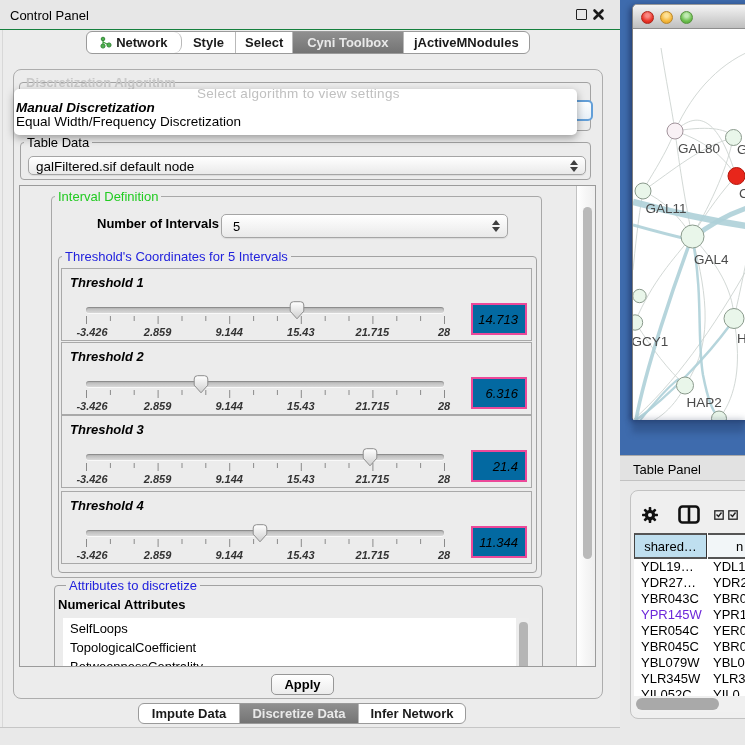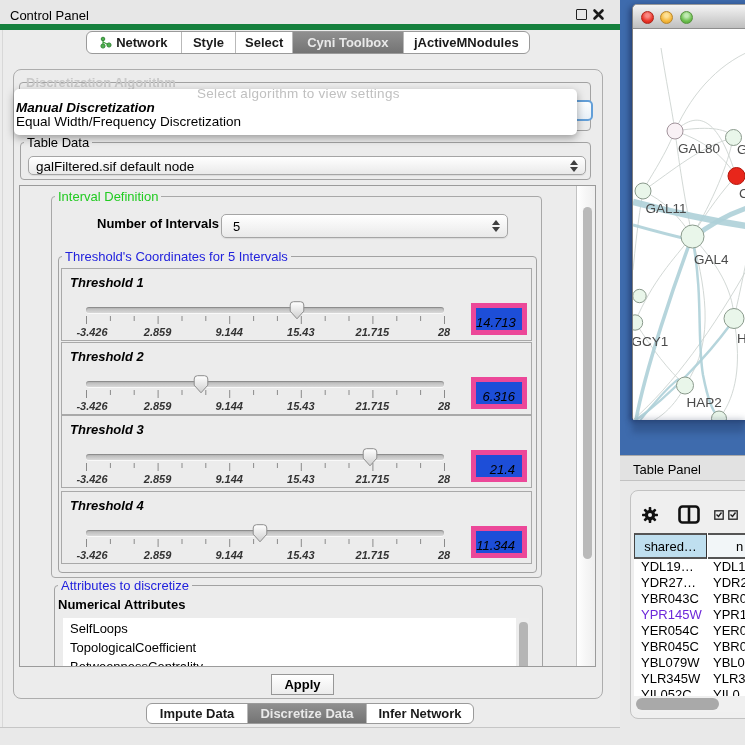--- a/index.html
+++ b/index.html
@@ -11,42 +11,42 @@
 .combo { position:absolute; border:1px solid #a5a5a5; border-radius:5px; background:linear-gradient(#ffffff,#f2f2f2 60%,#e9e9e9); box-shadow:0 1px 1px rgba(0,0,0,0.08); font-size:13px; color:#000; }
 .combo .ar { position:absolute; right:7px; top:50%; width:8px; height:12px; margin-top:-6px; }
 .combo .ar:before { content:""; position:absolute; left:0; top:0; width:0; height:0; border-left:4px solid transparent; border-right:4px solid transparent; border-bottom:5px solid #3f3f3f; }
 .combo .ar:after { content:""; position:absolute; left:0; bottom:0; width:0; height:0; border-left:4px solid transparent; border-right:4px solid transparent; border-top:5px solid #3f3f3f; }
 .trow { position:absolute; left:41px; width:471px; height:73px; border:1px solid #a9a9a9; background:#ececec;font-style:italic; }
 .trow .tt { position:absolute; left:8px; top:6px; font-size:13px; font-weight:bold; color:#000; }
 .trow .track { position:absolute; left:24px; top:38px; width:358px; height:6px; border-radius:3px; background:linear-gradient(#b3b3b3,#d9d9d9); box-shadow:inset 0 1px 1px rgba(0,0,0,0.25), 0 1px 0 rgba(255,255,255,0.7); }
 .trow .ticks { position:absolute; left:24px; top:47px; width:359px; height:8px; }
 .trow .lbls { position:absolute; left:24px; top:57px; width:359px; height:12px; }
 .trow .lbls span { position:absolute; transform:translateX(-50%); font-size:11px; font-weight:bold; color:#333; white-space:nowrap; }
-.trow .val { position:absolute; left:409px; top:34px; width:56px; height:32px; background:#1d4ed8; border:5px solid #ec4899; font-size:13px; text-align:right; line-height:30px; padding-right:7px; color:#000; }
+.trow .val { position:absolute; left:409px; top:34px; width:56px; height:32px; background:#0369a1; border:2px solid #ec4899; font-size:13px; text-align:right; line-height:30px; padding-right:7px; color:#000; }
 .seg { position:absolute; background:#fff; border:1px solid #9a9a9a; border-radius:6px; display:flex; font-size:13px; font-weight:bold; color:#1a1a1a; }
 .seg .s { position:relative; display:flex; align-items:center; justify-content:center; border-right:1px solid #b9b9b9; padding:0; }
 .seg .s:last-child { border-right:none;border-radius:6px; }
 .seg .sel { background:linear-gradient(#8f8f8f,#747474); color:#e9e9e9; }
 svg { display:block; }
 </style>
 </head>
 <body>
 
 <div class="abs" style="left:0;top:0;width:620px;height:727px;background:#ececec;">
 
-  <div class="abs" style="left:0;top:0;width:620px;height:30px;background:#e7e7e7;border-bottom:6px solid #15803d;">
+  <div class="abs" style="left:0;top:0;width:620px;height:30px;background:#e7e7e7;border-bottom:1px solid #15803d;">
     <div class="abs" style="left:10px;top:8px;font-size:13px;color:#000;">Control Panel</div>
     <div class="abs" style="left:576px;top:9px;width:11px;height:11px;border:1.5px solid #222;border-radius:1px;"></div>
     <svg class="abs" style="left:592px;top:8px;" width="13" height="13" viewBox="0 0 13 13">
         <path d="M2.5 2.5 L10.5 10.5 M10.5 2.5 L2.5 10.5" stroke="#1a1a1a" stroke-width="2.6" stroke-linecap="round"></path>
       </svg>
   </div>
 
   <div class="seg" style="left:86px;top:31px;width:444px;height:23px;">
-    <div class="s" style="width:95px;">
+    <div class="s" style="width:95px;border-radius:8px;">
       <svg width="12" height="13" viewBox="0 0 12 13" style="margin-right:4px;">
         <path d="M3 3 L3 10 M3 6 L9 9" stroke="#3aa23a" stroke-width="1.1" fill="none"></path>
         <circle cx="3" cy="3" r="1.8" fill="#4db34d" stroke="#2e7d32" stroke-width="0.9"></circle>
         <circle cx="3" cy="10" r="2.1" fill="#4db34d" stroke="#2e7d32" stroke-width="0.9"></circle>
         <circle cx="9" cy="9" r="2.1" fill="#4db34d" stroke="#2e7d32" stroke-width="0.9"></circle>
       </svg>Network</div>
     <div class="s" style="width:55px;">Style</div>
     <div class="s" style="width:57px;">Select</div>
     <div class="s sel" style="width:111px;">Cyni Toolbox</div>
     <div class="s" style="width:126px;">jActiveMNodules</div>
@@ -240,36 +240,36 @@
             <span style="left:143.2px;">9.144</span>
             <span style="left:214.8px;">15.43</span>
             <span style="left:286.4px;">21.715</span>
             <span style="left:358.0px;">28</span>
           </div>
           <div class="val">11.344</div>
         </div>
       </div>
 
     <div class="grp" style="left:34px;top:399px;width:489px;height:120px;">
-      <span class="ttl" style="color:#2222dd;">Attributes to discretize</span>
+      <span class="ttl" style="color:#2222dd;margin-left:8px;">Attributes to discretize</span>
     </div>
     <div class="abs" style="left:38px;top:411px;font-size:13px;font-weight:bold;color:#000;">Numerical Attributes</div>
     <div class="abs" style="left:43px;top:432px;width:466px;height:60px;background:#fff;">
       <div style="padding:2px 0 0 7px;font-size:13px;line-height:18.8px;color:#000;">SelfLoops<br>TopologicalCoefficient<br>BetweennessCentrality</div>
       <div class="abs" style="right:0;top:0;width:13px;height:60px;background:#ededed;"></div>
       <div class="abs" style="right:1.5px;top:4px;width:8.5px;height:56px;background:#b5b5b5;border-radius:4px;"></div>
     </div>
 
     <div class="abs" style="left:556px;top:0;width:21px;height:482px;background:linear-gradient(90deg,#ffffff,#f7f7f7 40%,#ededed);border-left:1px solid #c2c2c2;"></div>
     <div class="abs" style="left:563px;top:21px;width:9px;height:352px;background:#b9b9b9;border-radius:5px;"></div>
   </div>
 
-  <div class="abs" style="left:271px;top:674px;width:63px;height:21px;border:1px solid #979797;border-radius:0;background:linear-gradient(#ffffff,#ececec);text-align:center;font-size:13px;font-weight:bold;line-height:19px;color:#000;">Apply</div>
-
-  <div class="seg" style="left:138px;top:703px;width:328px;height:21px;margin-left:8px;">
+  <div class="abs" style="left:271px;top:674px;width:63px;height:21px;border:1px solid #979797;border-radius:5px;background:linear-gradient(#ffffff,#ececec);text-align:center;font-size:13px;font-weight:bold;line-height:19px;color:#000;">Apply</div>
+
+  <div class="seg" style="left:138px;top:703px;width:328px;height:21px;">
     <div class="s" style="width:101px;">Impute Data</div>
     <div class="s sel" style="width:119px;">Discretize Data</div>
     <div class="s" style="width:106px;">Infer Network</div>
   </div>
 
   <div class="abs" style="left:14px;top:89px;width:563px;height:46px;background:#fff;border-radius:5px;box-shadow:0 3px 9px rgba(0,0,0,0.35);"></div>
   <div class="abs" style="left:197px;top:86px;font-size:13.5px;letter-spacing:0.3px;color:#c0c0c0;">Select algorithm to view settings</div>
   <div class="abs" style="left:16px;top:100px;font-size:13.5px;font-weight:bold;color:#000;font-style:italic;">Manual Discretization</div>
   <div class="abs" style="left:16px;top:114px;font-size:13.5px;color:#000;">Equal Width/Frequency Discretization</div>
 </div>

